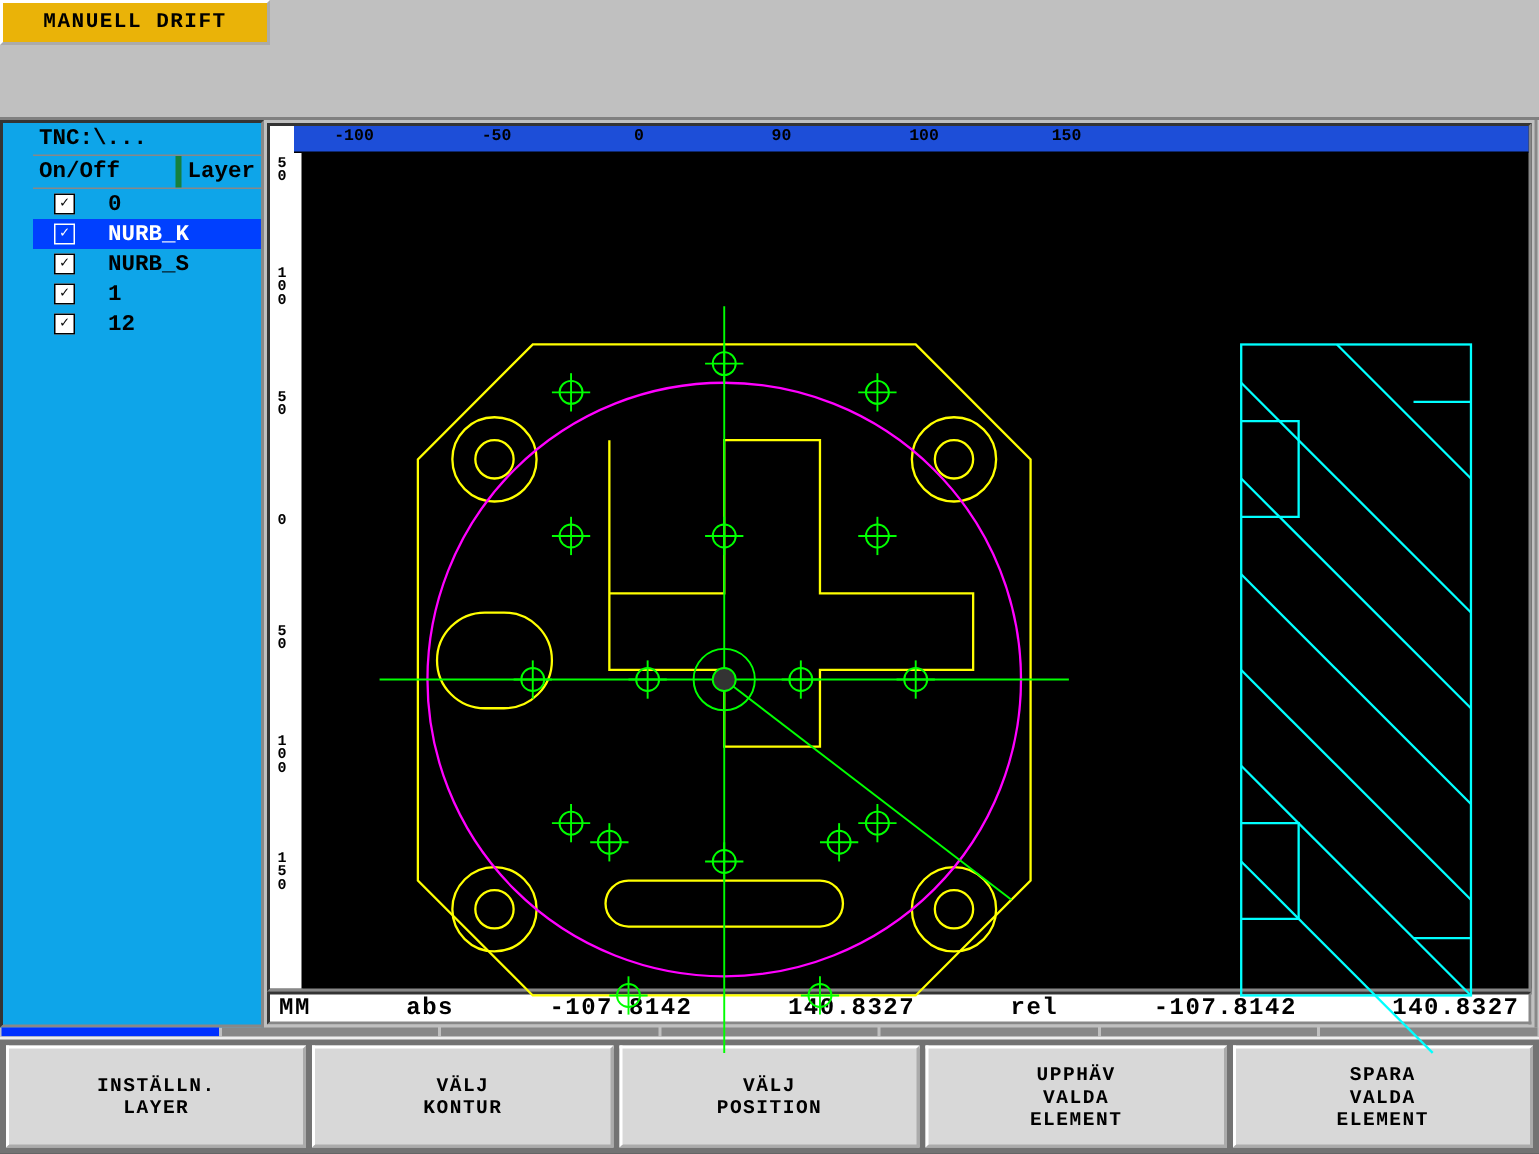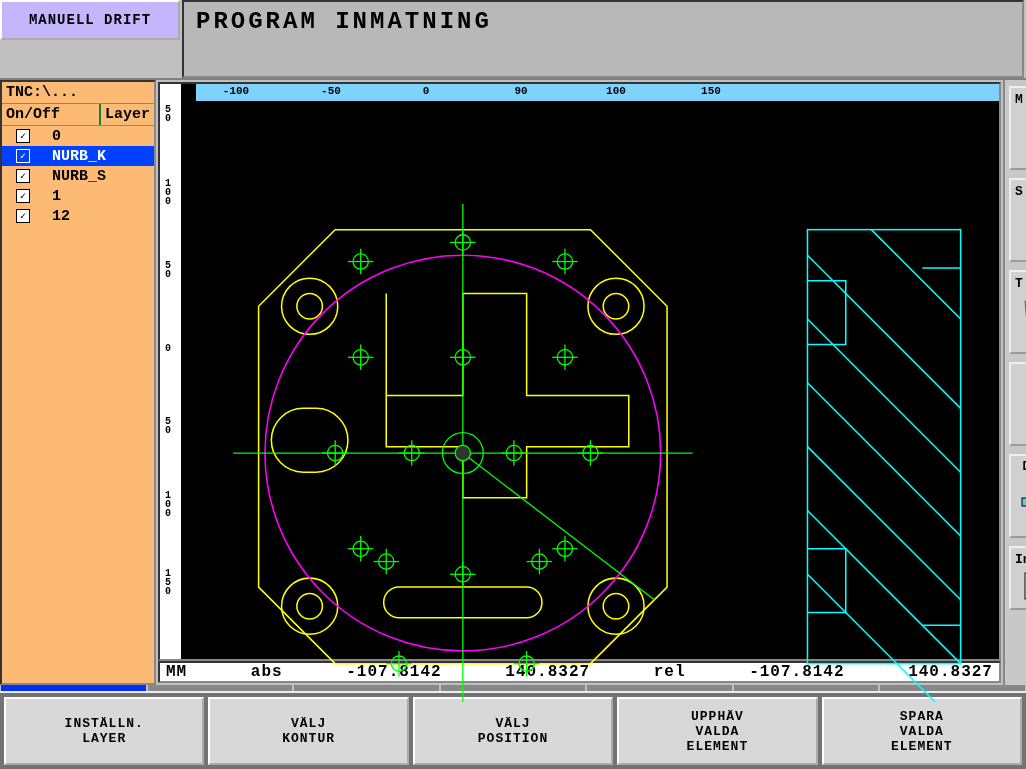--- a/index.html
+++ b/index.html
@@ -13,22 +13,22 @@
     display: flex;
     flex-direction: column;
   }
   .header {
     height: 80px;
     display: flex;
     border-bottom: 2px solid #808080;
   }
   .mode-tab {
     width: 180px;
-    height: 40px;
-    background: #c4b5fd;
+    height: 30px;
+    background: #eab308;
     border: 2px outset #fff;
     display: flex;
     align-items: center;
     justify-content: center;
     font-size: 14px;
     letter-spacing: 1px;
     text-align: right;
   }
   .title-bar {
     flex: 1;
@@ -39,37 +39,38 @@
     font-size: 24px;
     letter-spacing: 3px;
   }
   .main {
     flex: 1;
     display: flex;
     min-height: 0;
   }
   .sidebar {
     width: 212px;
-    background: #fdba74;
+    background: #0ea5e9;
     border: 2px inset #888;
     display: flex;
     flex-direction: column;
     font-size: 15px;
+    padding-left: 20px;
   }
   .path-label {
     border-bottom: 1px solid #888;
     padding: 2px 4px;
   }
   .layer-header {
     display: flex;
     border-bottom: 1px solid #888;
   }
   .layer-header span:first-child {
     width: 99px;
-    border-right: 2px solid #15803d;
+    border-right: 4px solid #15803d;
     padding: 2px 4px;
   }
   .layer-header span:last-child {
     padding: 2px 4px;
   }
   .layer-row {
     display: flex;
     align-items: center;
     height: 20px;
     padding: 0 4px;
@@ -98,23 +99,23 @@
     padding: 2px;
   }
   .canvas-area {
     flex: 1;
     position: relative;
     background: #000;
     border: 2px inset #888;
   }
   .ruler-top {
     position: absolute;
-    top: 0; left: 36px; right: 0;
+    top: 0; left: 16px; right: 0;
     height: 18px;
-    background: #7dd3fc;
+    background: #1d4ed8;
     border-bottom: 1px solid #000;
     font-size: 11px;
     color: #000;
     display: flex;
     text-decoration: underline;
   }
   .ruler-top span {
     position: absolute;
     top: 1px;
     transform: translateX(-50%);
@@ -191,21 +192,20 @@
   .softkey.big { flex: 1.3; font-size: 22px; letter-spacing: 4px;}
   .prog-indicator { height: 6px; display:flex;}
   .prog-seg { flex:1; background:#888; margin:0 1px;}
   .prog-seg.on { background:#0030ff;}
 </style>
 </head>
 <body>
 
 <div class="header">
   <div class="mode-tab">MANUELL DRIFT</div>
-  <div class="title-bar">PROGRAM INMATNING</div>
 </div>
 
 <div class="main">
 
   <div class="sidebar">
     <div class="path-label">TNC:\...</div>
     <div class="layer-header">
       <span>On/Off</span>
       <span>Layer</span>
     </div>

